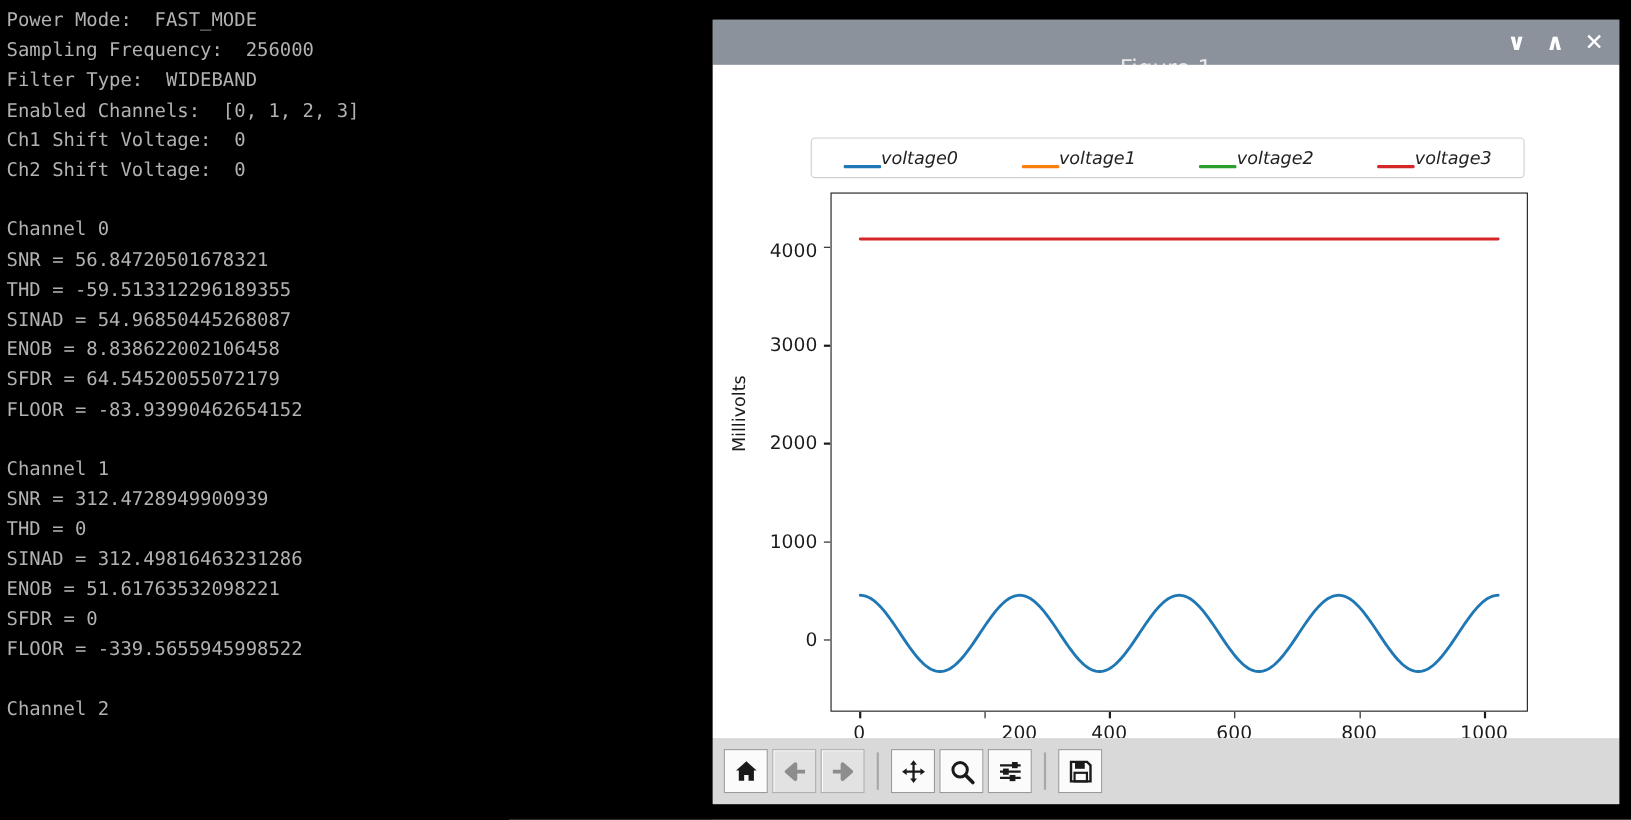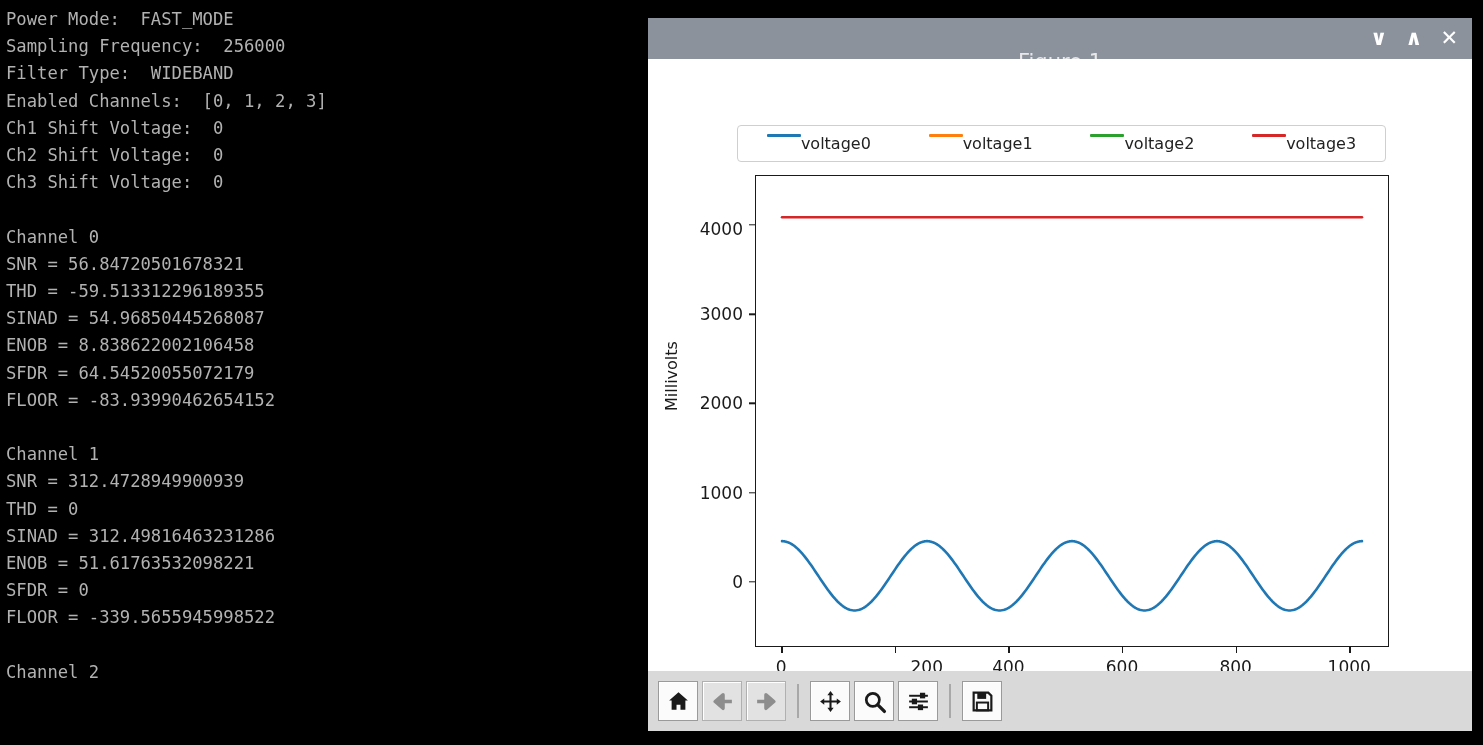--- a/index.html
+++ b/index.html
@@ -100,22 +100,23 @@
     border: 1px solid #cfcfcf;
     border-radius: 4px;
     background: #ffffff;
     display: flex;
     align-items: center;
     justify-content: space-around;
     box-sizing: border-box;
   }
   .legend-entry {
     display: flex;
-    align-items: flex-start;
+    align-items: flex-end;
     gap: 0;
+    font-style: italic;
   }
   .legend-swatch {
     width: 34px;
     height: 3px;
     border-radius: 1px;
   }
   .legend-label {
     font-size: 16px;
     color: #222222;
     font-family: "DejaVu Sans", sans-serif;
@@ -216,21 +217,20 @@
 <body>
 
 <div id="terminal">
   <div id="terminal-lines">
       <div class="term-line">Power Mode:  FAST_MODE</div>
       <div class="term-line">Sampling Frequency:  256000</div>
       <div class="term-line">Filter Type:  WIDEBAND</div>
       <div class="term-line">Enabled Channels:  [0, 1, 2, 3]</div>
       <div class="term-line">Ch1 Shift Voltage:  0</div>
       <div class="term-line">Ch2 Shift Voltage:  0</div>
-      <div class="term-line">Ch3 Shift Voltage:  0</div>
       <div class="term-line blank"> </div>
       <div class="term-line">Channel 0</div>
       <div class="term-line">SNR = 56.84720501678321</div>
       <div class="term-line">THD = -59.513312296189355</div>
       <div class="term-line">SINAD = 54.96850445268087</div>
       <div class="term-line">ENOB = 8.838622002106458</div>
       <div class="term-line">SFDR = 64.54520055072179</div>
       <div class="term-line">FLOOR = -83.93990462654152</div>
       <div class="term-line blank"> </div>
       <div class="term-line">Channel 1</div>

